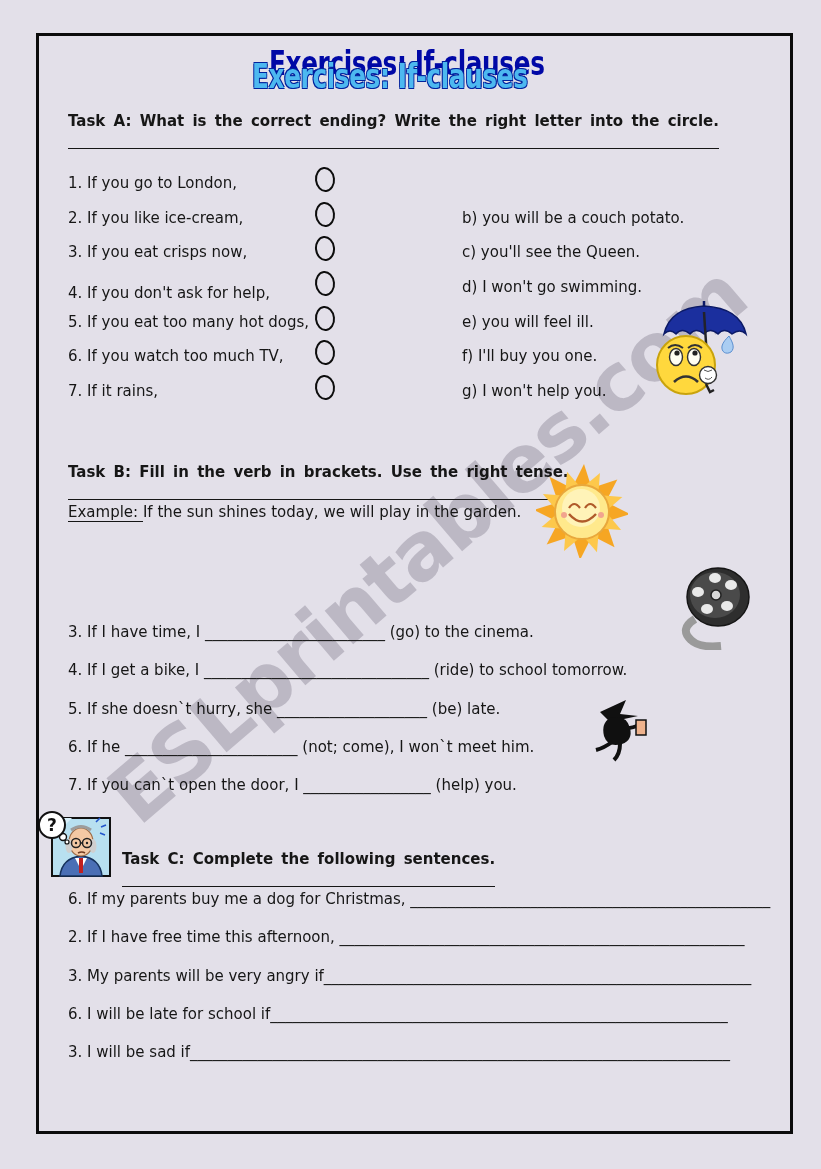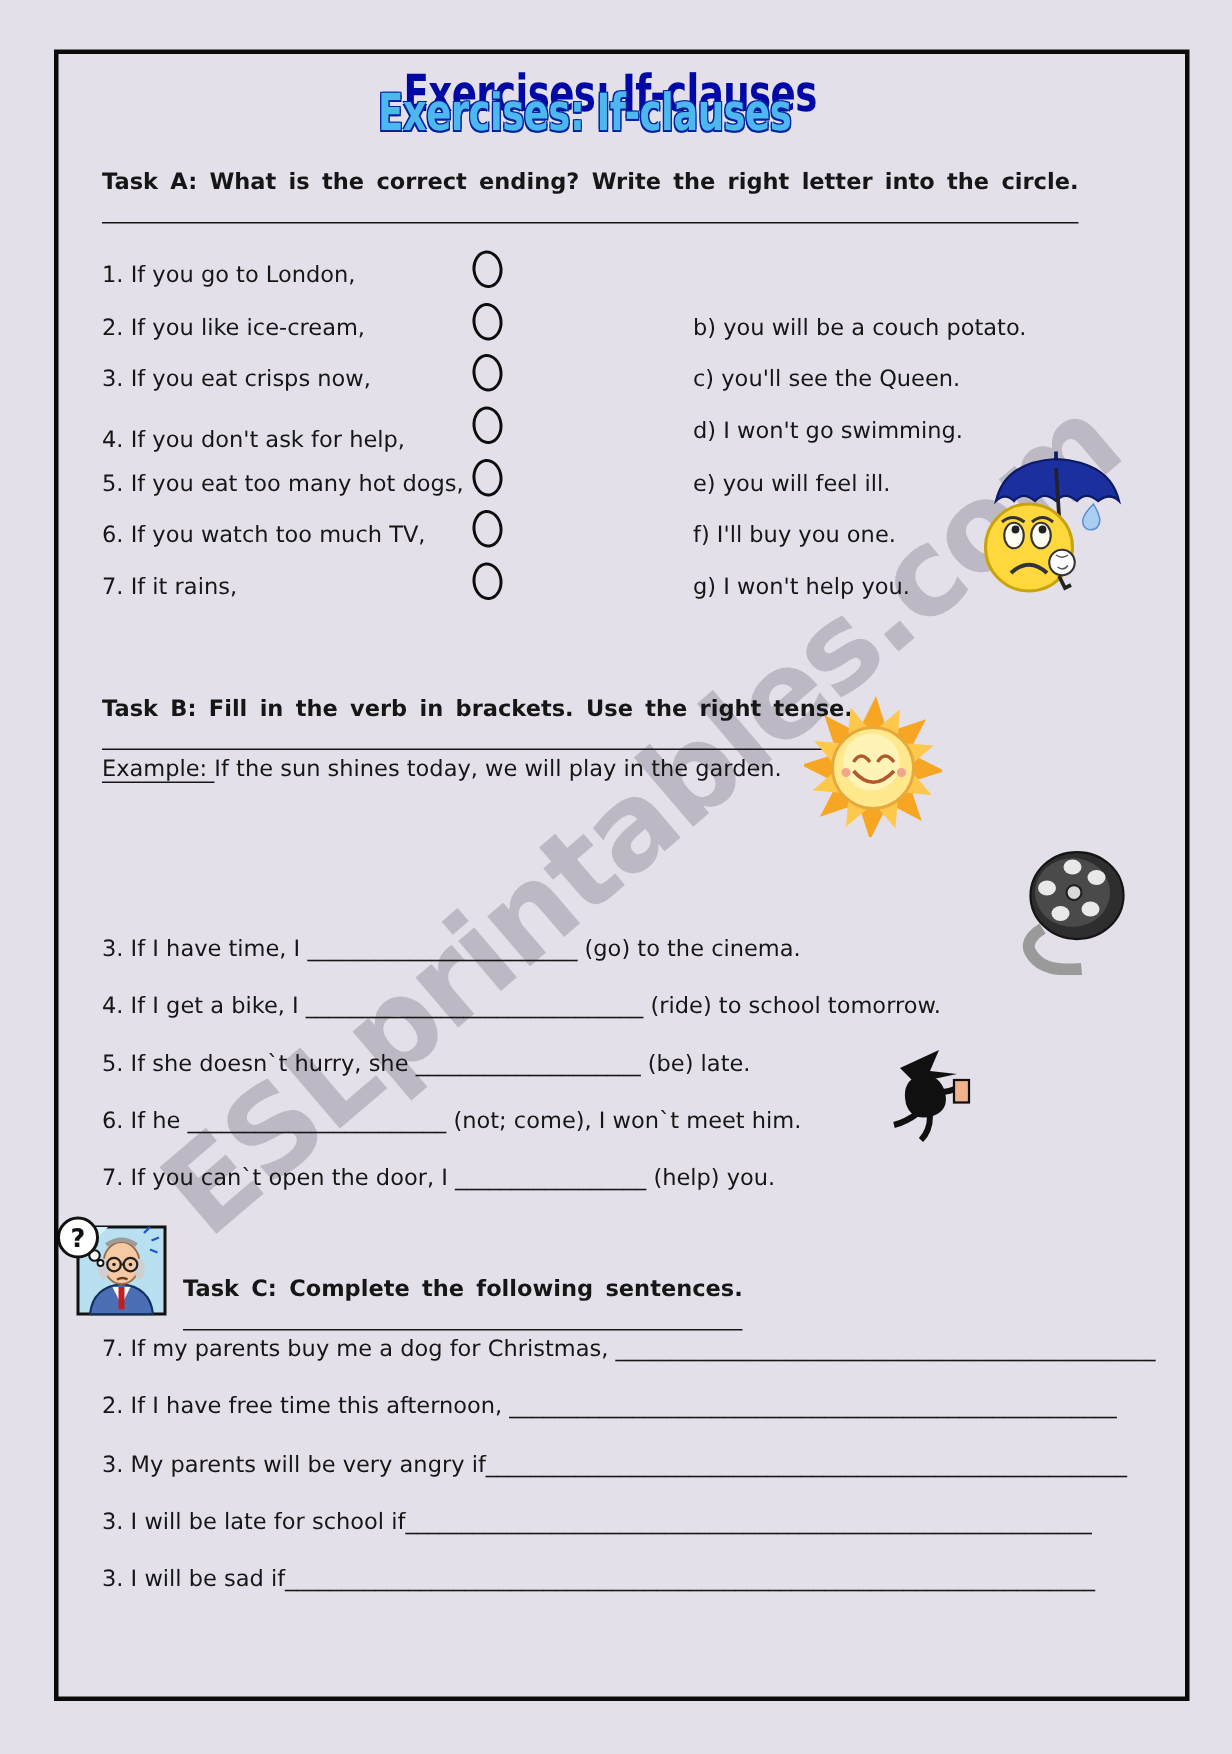--- a/index.html
+++ b/index.html
@@ -171,19 +171,19 @@
       <path d="M58 12 l4 -4 M63 17 l5 -2 M62 23 l5 2" stroke="#2255cc" stroke-width="1.6"></path>
       <circle cx="25" cy="27" r="3.5" fill="#fff" stroke="#111" stroke-width="1.4"></circle>
       <circle cx="29" cy="32" r="2" fill="#fff" stroke="#111" stroke-width="1.2"></circle>
       <circle cx="14" cy="15" r="13" fill="#fff" stroke="#111" stroke-width="2"></circle>
       <text x="14" y="21" font-size="17" font-weight="bold" text-anchor="middle" fill="#111" font-family="DejaVu Sans, sans-serif">?</text>
     </svg>
   </div>
 
   <div class="heading" style="left:122px;top:850px;">Task C: Complete the following sentences.</div>
 
-  <div class="line" style="left:68px;top:890px;">7. If my parents buy me a dog for Christmas, ________________________________________________</div>
+  <div class="line" style="left:68px;top:890px;">6. If my parents buy me a dog for Christmas, ________________________________________________</div>
   <div class="line" style="left:68px;top:928px;">2. If I have free time this afternoon, ______________________________________________________</div>
   <div class="line" style="left:68px;top:967px;">3. My parents will be very angry if_________________________________________________________</div>
-  <div class="line" style="left:68px;top:1005px;">3. I will be late for school if_____________________________________________________________</div>
+  <div class="line" style="left:68px;top:1005px;">6. I will be late for school if_____________________________________________________________</div>
   <div class="line" style="left:68px;top:1043px;">3. I will be sad if________________________________________________________________________</div>
 
 </div>
 
 </body></html>

